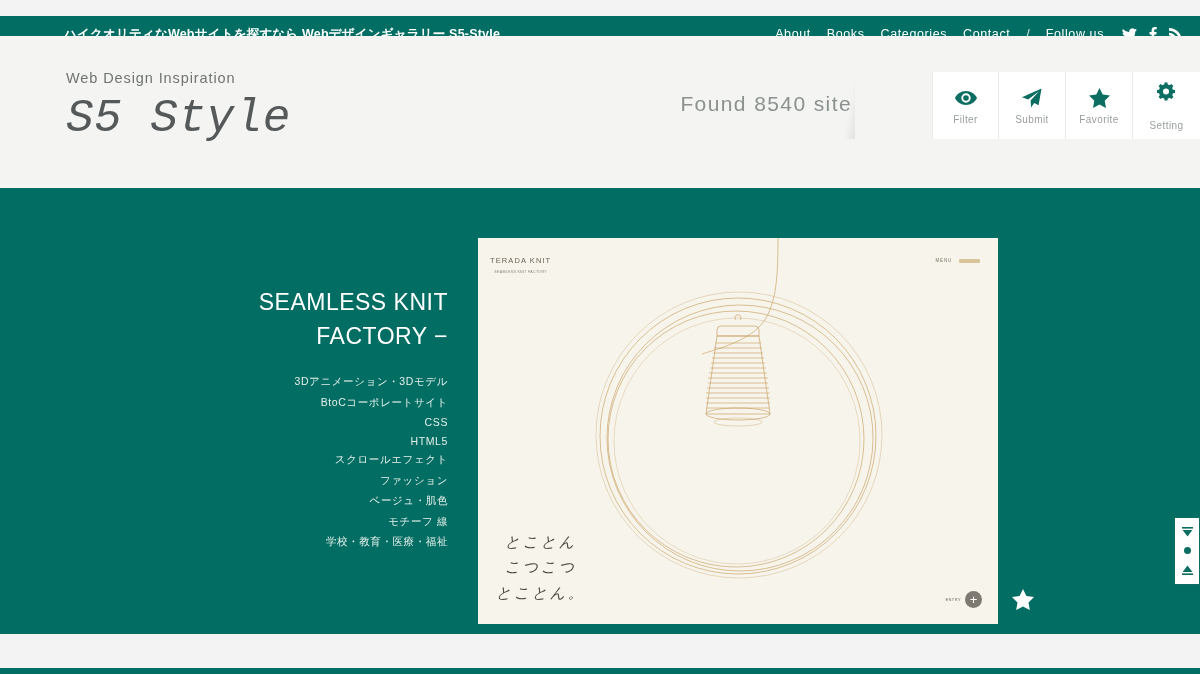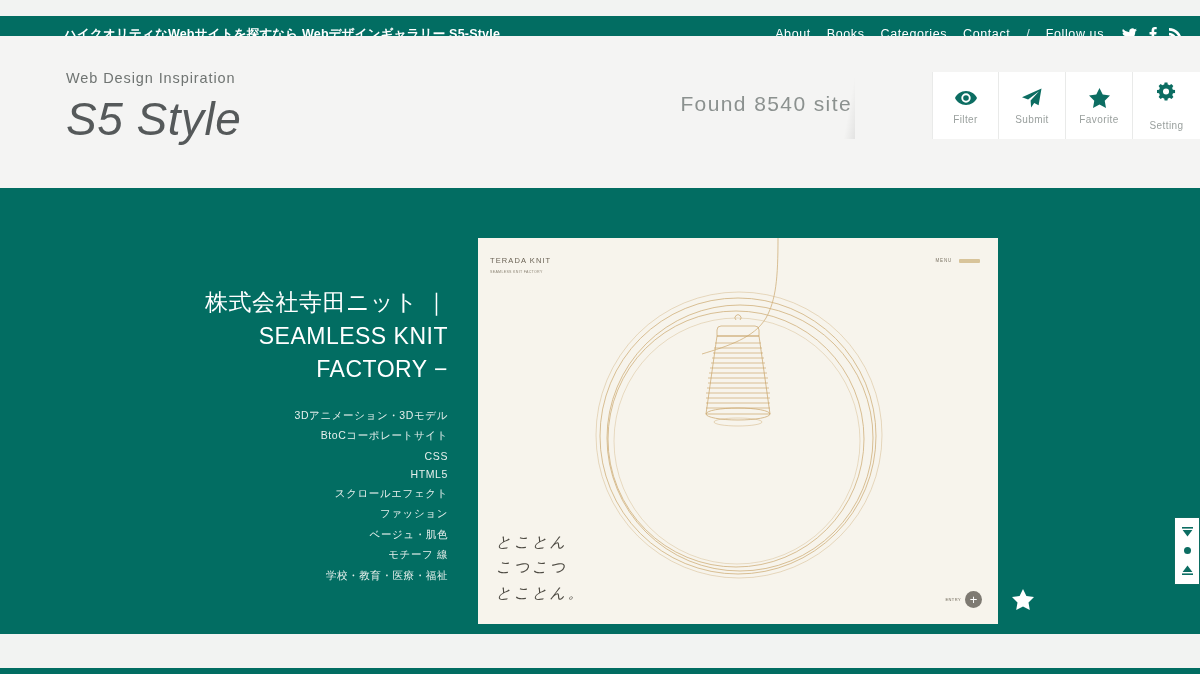--- a/index.html
+++ b/index.html
@@ -44,21 +44,21 @@
     width: 1200px; height: 152px;
     background: #f4f4f3;
   }
   .brand { position: absolute; left: 66px; top: 34px; }
   .brand-sub {
     font-size: 14.5px; color: #6f7472;
     letter-spacing: .9px; font-weight: 300;
   }
   .brand-title {
     margin-top: 10px;
-    font-family: Liberation Sans, sans-serif;
+    font-family: Liberation Mono, monospace;
     font-style: italic;
     font-size: 46px; color: #55595a;
     letter-spacing: .5px; line-height: 1;
   }
 
   .found {
     position: absolute; right: 348px; top: 56px;
     font-size: 21px; color: #8b918f;
     letter-spacing: 1.4px; white-space: nowrap;
   }
@@ -119,20 +119,21 @@
     letter-spacing: .6px; white-space: nowrap;
     cursor: pointer;
   }
 
   
   .shot {
     position: absolute; left: 478px; top: 50px;
     width: 520px; height: 386px;
     background: #f7f4ec;
     overflow: hidden;
+    text-align: center;
   }
   .shot-logo { position: absolute; left: 12px; top: 18px; }
   .shot-logo .nm {
     font-size: 7.5px; color: #6b6355;
     letter-spacing: 1.1px;
   }
   .shot-logo .tg {
     margin-top: 5px; font-size: 3.6px;
     color: #8d8576; line-height: 1.55; letter-spacing: .3px;
   }
@@ -270,21 +271,20 @@
       </span>
       <span class="lbl">Setting</span>
     </div>
   </div>
 </div>
 
 <div class="stage">
 
   <div class="entry-text">
     <div class="entry-title">
-      <div>株式会社寺田ニット ｜</div>
       <div>SEAMLESS KNIT</div>
       <div>FACTORY −</div>
     </div>
     <div class="taglist">
       <span class="tag">3Dアニメーション・3Dモデル</span>
       <span class="tag">BtoCコーポレートサイト</span>
       <span class="tag">CSS</span>
       <span class="tag">HTML5</span>
       <span class="tag">スクロールエフェクト</span>
       <span class="tag">ファッション</span>

